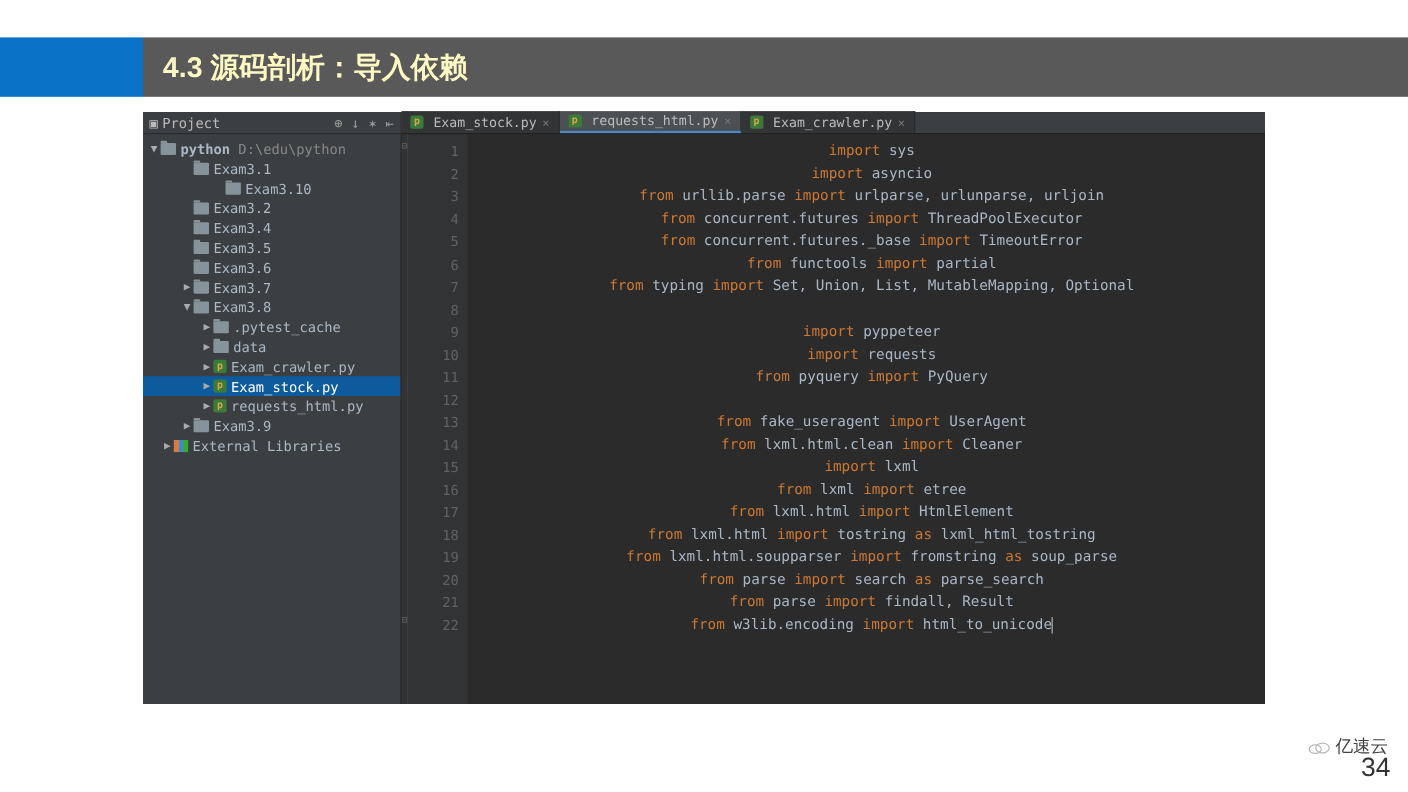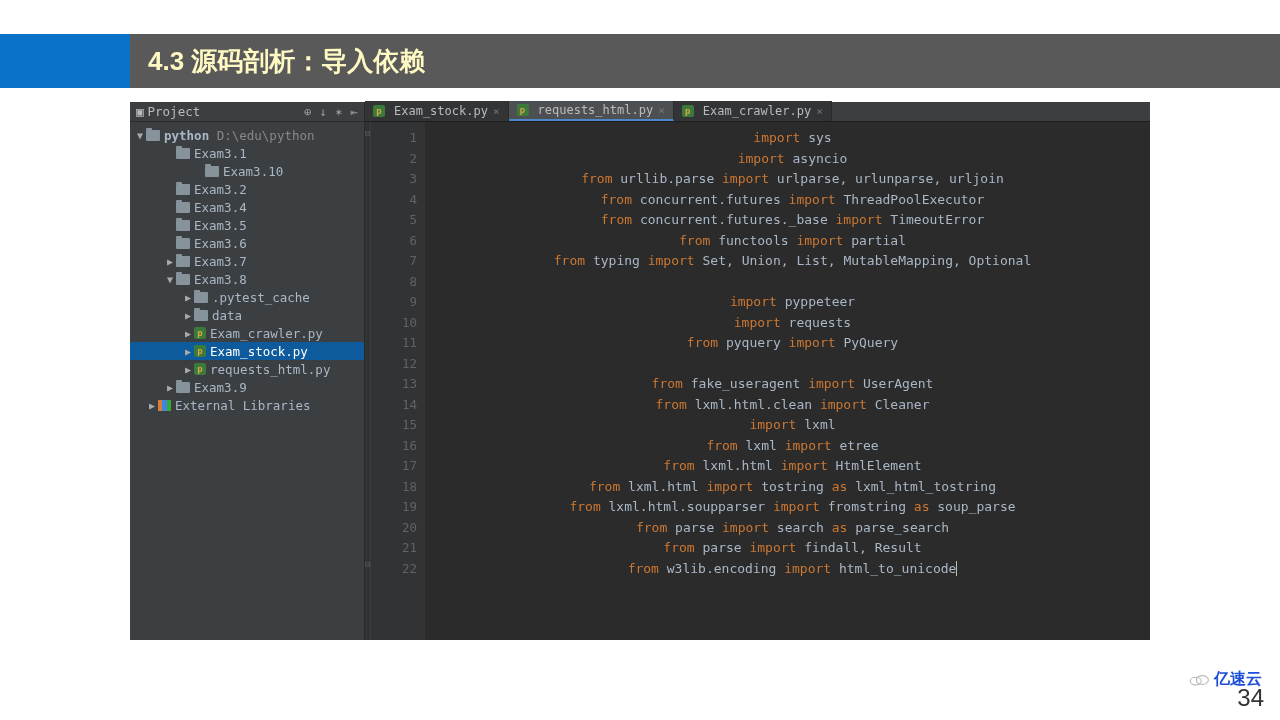--- a/index.html
+++ b/index.html
@@ -33,21 +33,21 @@
   .gut { width:54px; background:#313335; text-align:right; padding:6px 8px 0 0; color:#606366; font-size:12.5px; line-height:20.5px; }
   .code { flex:1; padding:6px 0 16px 10px; font-size:13px; line-height:20.5px; white-space:pre;text-align:center; }
   .marg { width:6px; background:#313335; border-right:1px solid #3c3f41; display:flex; flex-direction:column; padding-top:6px; }
   .marg span { height:20.5px; font-size:9px; color:#606366; text-align:center; }
   .kw { color:#cc7832; }
   .id { color:#a9b7c6; }
   .und { text-decoration-color:#555; text-underline-offset:2px; }
   .cursor { border-right:1.5px solid #bbb; animation:bl 1s step-end infinite; }
   @keyframes bl { 50% { border-color:transparent; } }
   .page-num { position:absolute; right:16px; bottom:8px; color:#333; font-size:24px; }
-  .logo { position:absolute; right:18px; bottom:30px; color:#1d4ed8; font-size:16px; display:flex; align-items:center; gap:4px;font-weight:bold; }
+  .logo { position:absolute; right:18px; bottom:30px; color:#404040; font-size:16px; display:flex; align-items:center; gap:4px; }
   .logo svg { width:22px; height:14px; }
 </style>
 </head>
 <body>
 
 <div class="blue-block"></div>
 <div class="title-bar">
   <span>4.3 源码剖析：导入依赖</span>
 </div>
 

